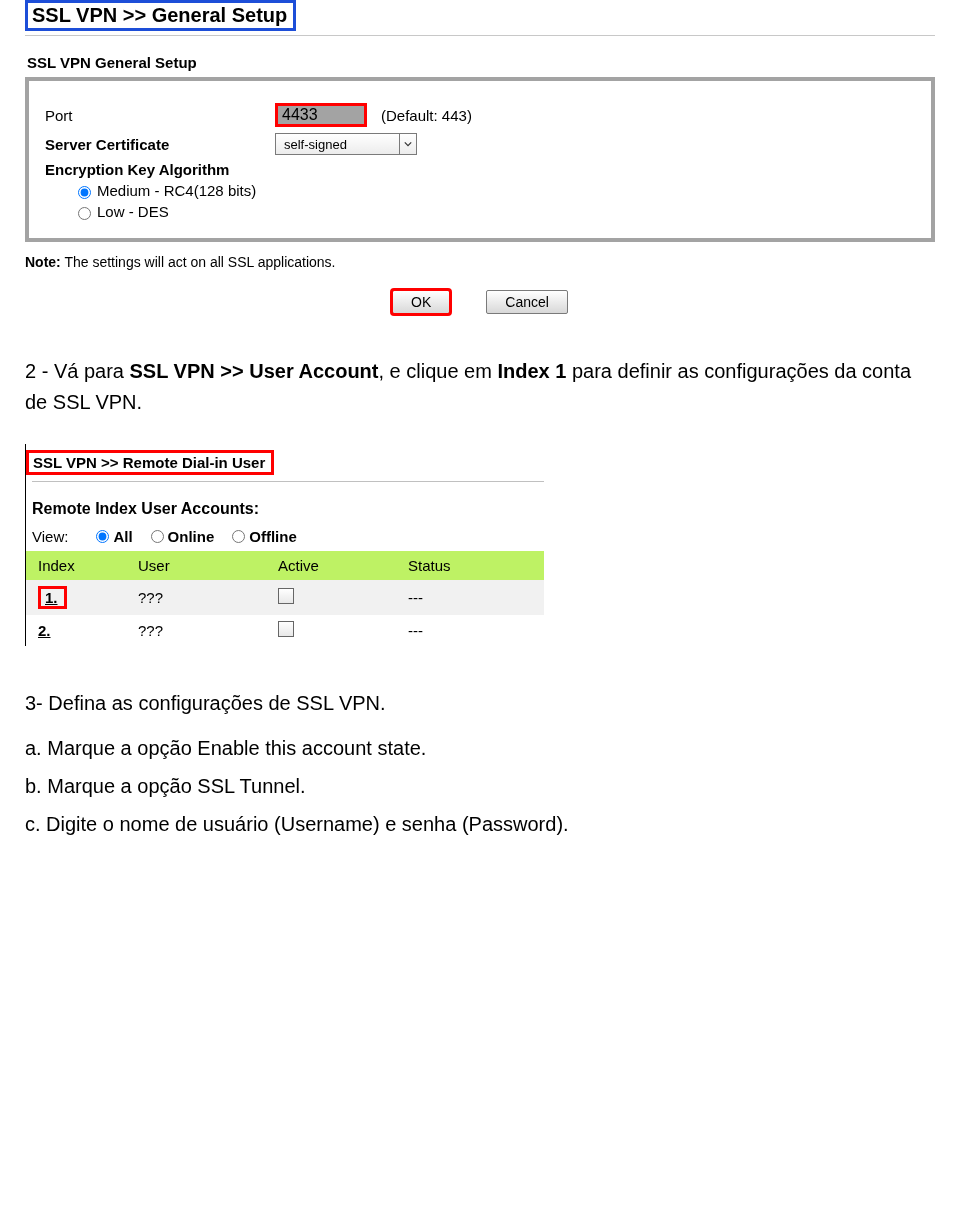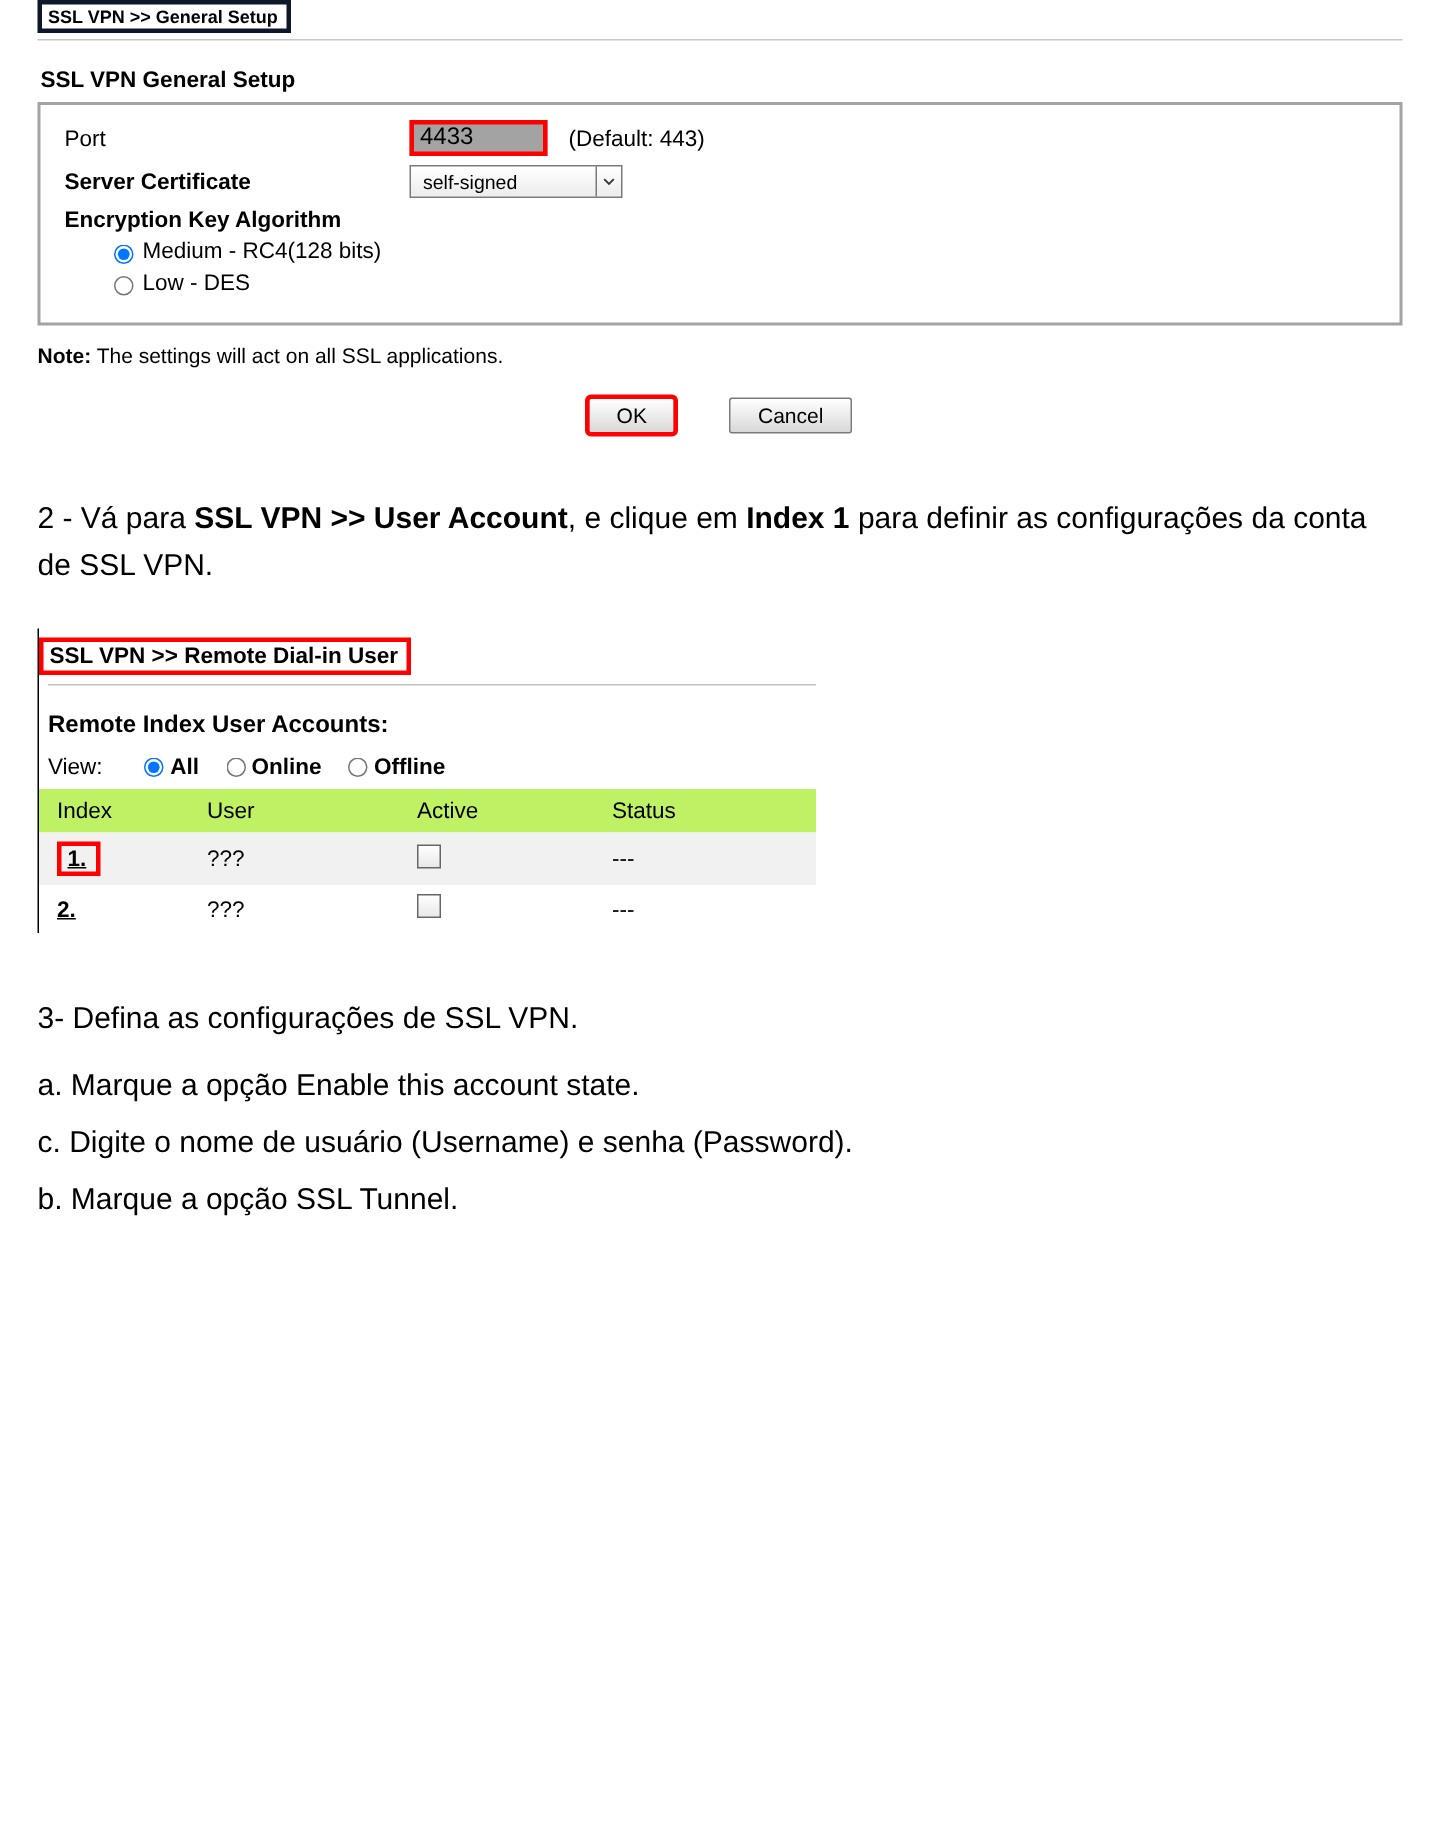--- a/index.html
+++ b/index.html
@@ -12,42 +12,42 @@
   }
   .content {
     padding: 0 25px 30px 25px;
   }
   
   .bc-wrap {
     padding-top: 0;
   }
   .bc {
     display: inline-block;
-    border: 3px solid #0f172a;
+    border: 3px solid #1d4ed8;
     padding: 1px 6px 1px 4px;
-    font-size: 12px;
+    font-size: 20px;
     font-weight: bold;
     color: #000;
   }
   hr.bc-sep {
     border: none;
     border-top: 1px solid #c8c8c8;
     margin: 4px 0 18px 0;
   }
   
   .sect-title {
     font-weight: bold;
     font-size: 15px;
     margin-bottom: 6px;
     padding-left: 2px;
   }
   
   .cfg-box {
-    border: 2px solid #a3a3a3;
-    padding: 10px 16px 14px 16px;
+    border: 4px solid #a3a3a3;
+    padding: 22px 16px 14px 16px;
     font-size: 15px;
   }
   .cfg-row {
     display: flex;
     align-items: center;
     margin-bottom: 6px;
   }
   .cfg-label {
     width: 230px;
     flex-shrink: 0;
@@ -301,17 +301,17 @@
       <span>???</span>
       <span><span class="cbx"></span></span>
       <span>---</span>
     </div>
   </div>
 
   <p class="step" style="margin-bottom:10px">3- Defina as configurações de SSL VPN.</p>
 
   <div class="sub-list">
     <p class="item"><span>a. Marque a opção </span><span class="b">Enable this account state</span><span>.</span></p>
+    <p class="item"><span>b. Marque a opção </span><span class="b">SSL Tunnel</span><span>.</span></p>
     <p class="item"><span>c. Digite o nome de usuário (</span><span class="b">Username</span><span>) e senha (</span><span class="b">Password</span><span>).</span></p>
-    <p class="item"><span>b. Marque a opção </span><span class="b">SSL Tunnel</span><span>.</span></p>
   </div>
 
 </div>
 
 </body></html>

